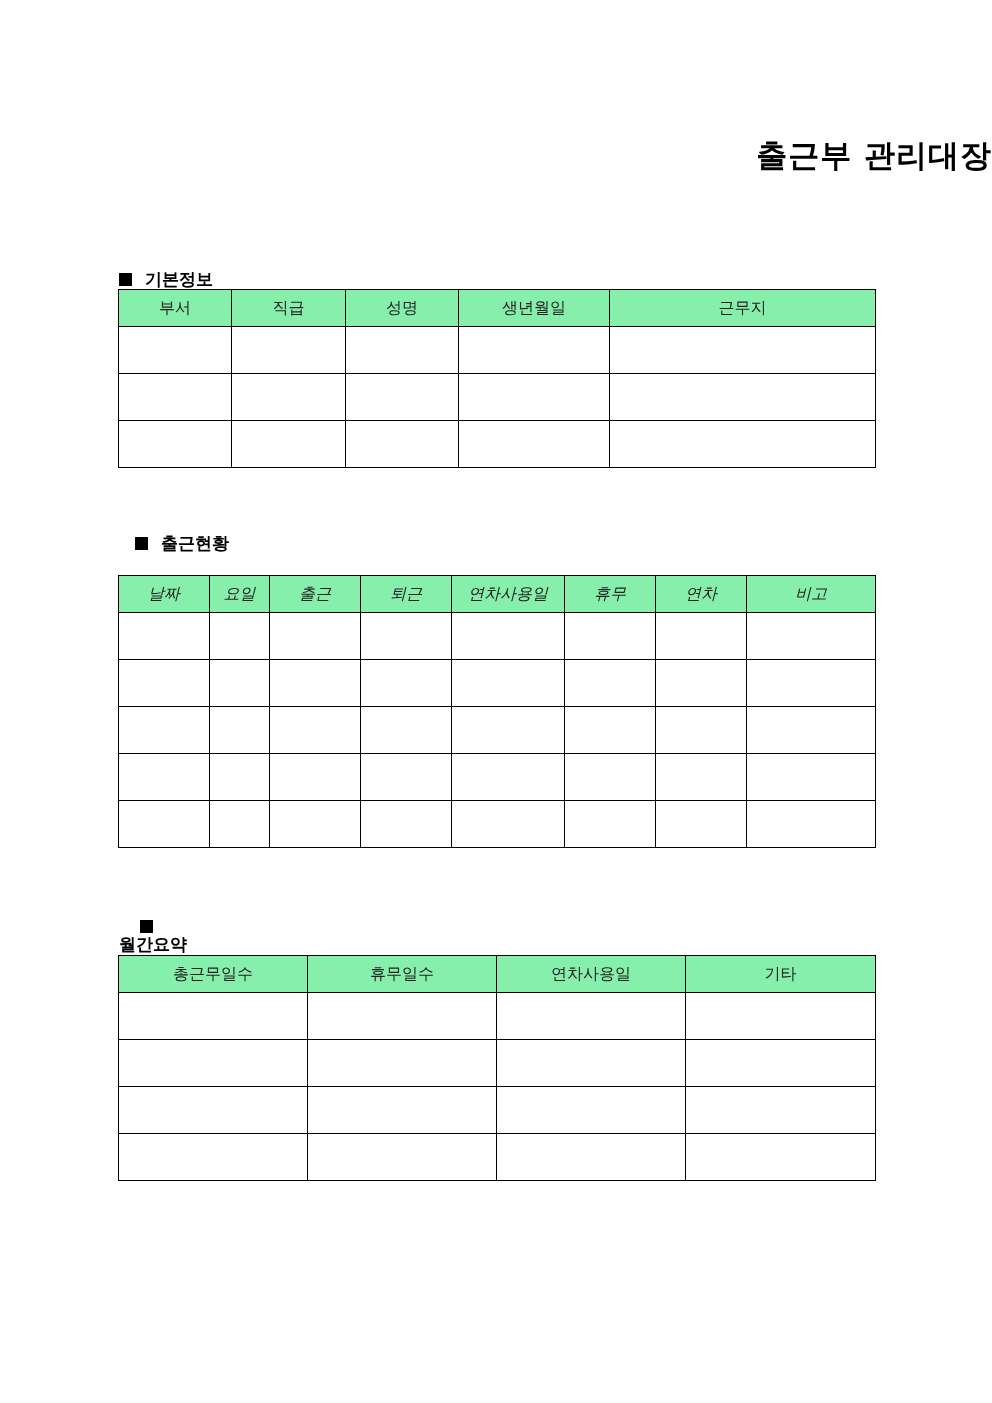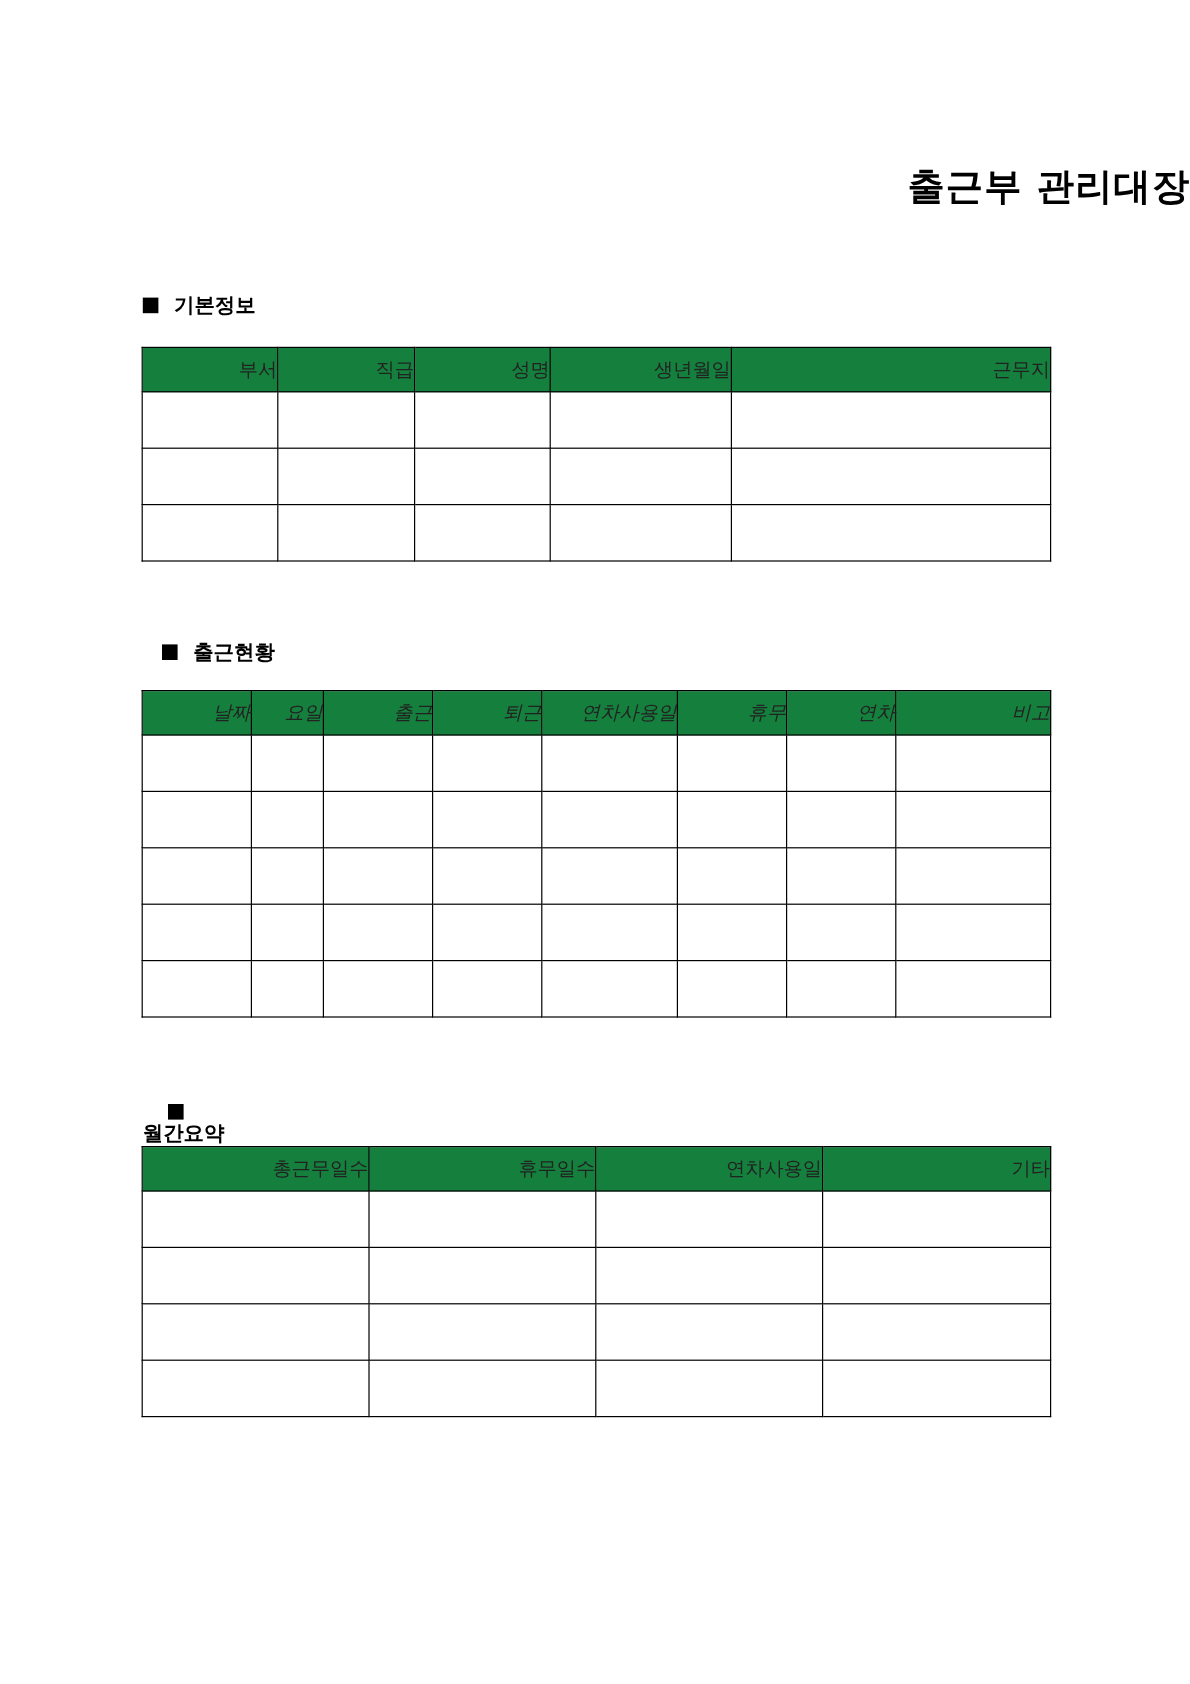--- a/index.html
+++ b/index.html
@@ -2,29 +2,29 @@
 <html><head>
 <meta charset="utf-8">
 <style>
   html, body { margin: 0; padding: 0; background: #ffffff; }
   body { width: 992px; height: 1403px; position: relative; font-family: "DejaVu Sans", "Liberation Sans", sans-serif; color: #000; }
   .title { position: absolute; top: 135px; left: 0; width: 992px; text-align: right; font-size: 31px; font-weight: bold; letter-spacing: 1px; }
   .section-head { position: absolute; left: 119px; font-size: 17px; font-weight: bold; display: flex; align-items: center; }
   .section-head .sq { display: inline-block; width: 13px; height: 13px; background: #000; margin-right: 13px; }
   table { position: absolute; left: 118px; width: 757px; border-collapse: collapse; table-layout: fixed; }
   th, td { border: 1px solid #000; padding: 0; }
-  th { background: #15803d; font-weight: normal; font-size: 16px; height: 36px; text-align: right; color: #222; }
+  th { background: #86efac; font-weight: normal; font-size: 16px; height: 36px; text-align: center; color: #222; }
   td { height: 46px; background: #fff; }
 </style>
 </head>
 <body>
 
 <div class="title">출근부 관리대장</div>
 
-<div class="section-head" style="top:243px;">
+<div class="section-head" style="top:268px;">
   <span class="sq"></span>
   <span>기본정보</span>
 </div>
 <table style="top:289px;">
   <colgroup>
     <col style="width:113px">
       <col style="width:114px">
       <col style="width:113px">
       <col style="width:151px">
       <col style="width:266px">

